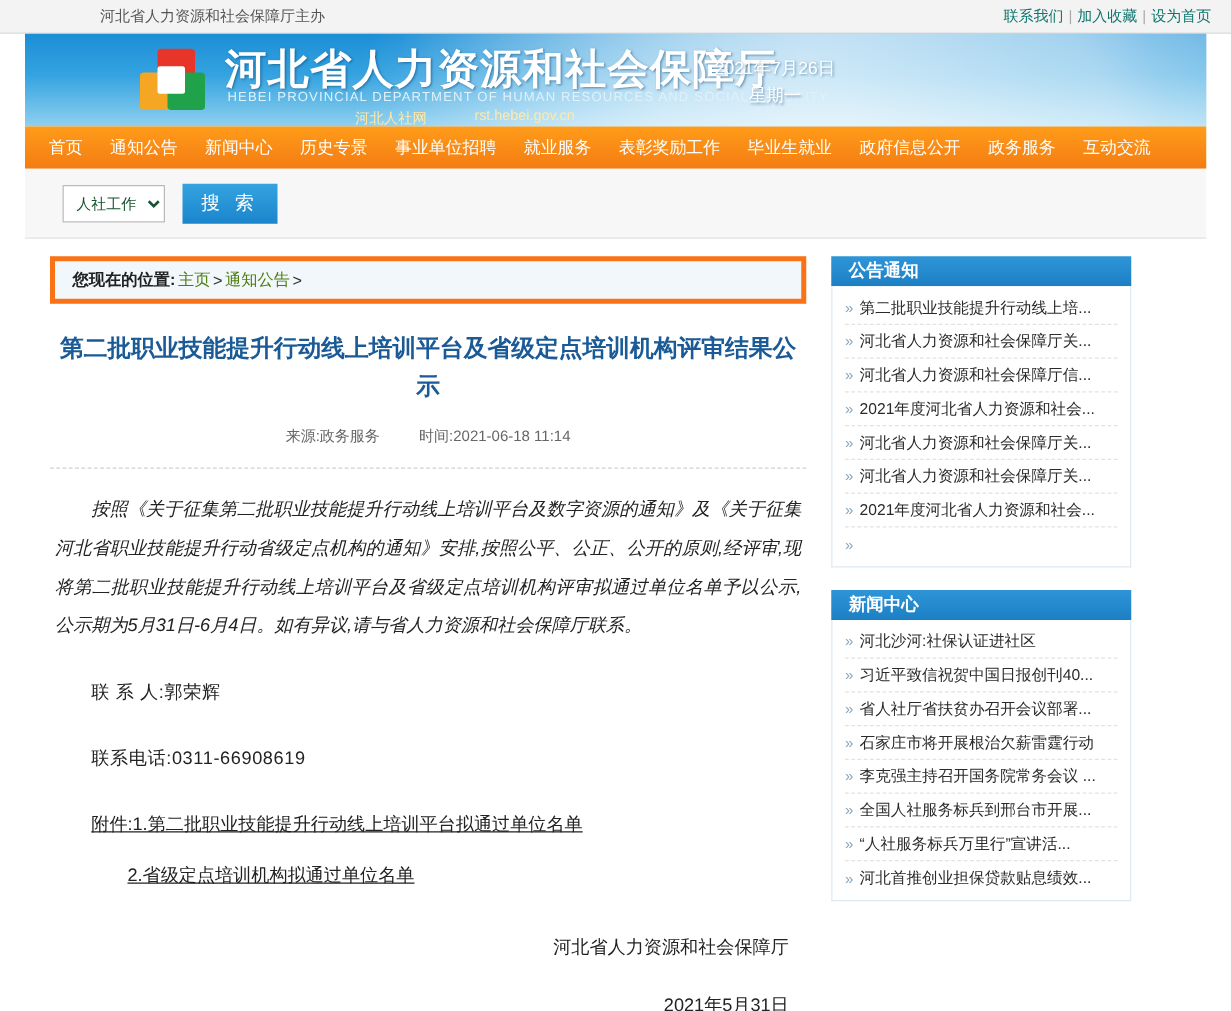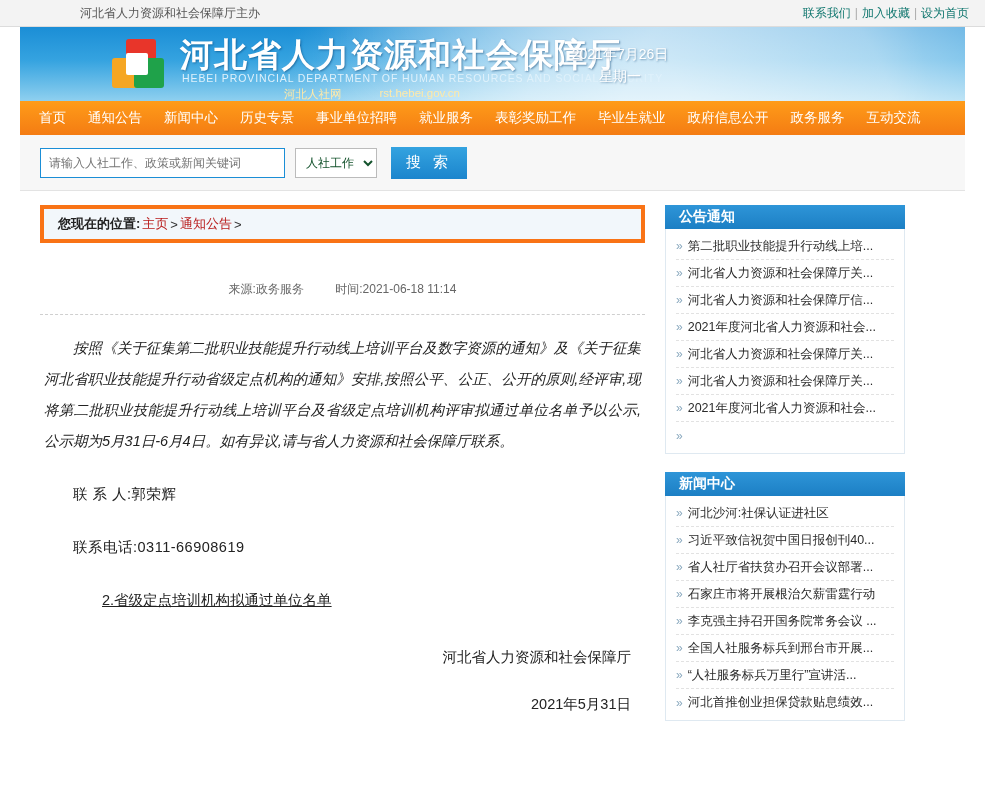--- a/index.html
+++ b/index.html
@@ -204,21 +204,21 @@
     height: 38px;
     background: #f2f7fb;
     border: 4px solid #f97316;
     display: flex;
     align-items: center;
     padding-left: 14px;
     font-size: 13px;
     color: #333;
   }
   .crumb b { color: #222; font-weight: bold; }
-  .crumb a { color: #b91c1c; text-decoration: none; padding: 0 2px; text-align: center; }
+  .crumb a { color: #4d7c0f; text-decoration: none; padding: 0 2px; text-align: center; }
 
   
   .article { padding: 22px 0 0 0; }
   .art-title {
     font-size: 19px;
     color: #1a5a96;
     font-weight: bold;
     text-align: center;
     line-height: 30px;
     padding: 0 6px;
@@ -349,50 +349,53 @@
     <div class="nav-item">事业单位招聘</div>
     <div class="nav-item">就业服务</div>
     <div class="nav-item">表彰奖励工作</div>
     <div class="nav-item">毕业生就业</div>
     <div class="nav-item">政府信息公开</div>
     <div class="nav-item">政务服务</div>
     <div class="nav-item">互动交流</div>
   </div>
 
   <div class="searchbar">
-    <input class="search-input" type="text" placeholder="请输入人社工作、政策或新闻关键词" style="">
     <select class="search-select">
       <option>人社工作</option>
     </select>
     <button class="search-btn">搜 索</button>
   </div>
 
   <div class="content">
 
     <div class="col-main">
 
       <div class="crumb">
         <b>您现在的位置:</b>
         <a href="#">主页</a>
         <span>&gt;</span>
         <a href="#">通知公告</a>
         <span>&gt;</span>
       </div>
 
       <div class="article">
+        <div class="art-title">第二批职业技能提升行动线上培训平台及省级定点培训机构评审结果公示</div>
         <div class="art-meta">
           <span>来源:政务服务</span>
           <span>时间:2021-06-18 11:14</span>
         </div>
         <hr class="art-hr">
 
         <div class="art-body">
           <p>按照《关于征集第二批职业技能提升行动线上培训平台及数字资源的通知》及《关于征集河北省职业技能提升行动省级定点机构的通知》安排,按照公平、公正、公开的原则,经评审,现将第二批职业技能提升行动线上培训平台及省级定点培训机构评审拟通过单位名单予以公示,公示期为5月31日-6月4日。如有异议,请与省人力资源和社会保障厅联系。</p>
           <div class="contact-line">联 系 人:郭荣辉</div>
           <div class="contact-line">联系电话:0311-66908619</div>
+          <div class="attach">
+            <a href="#">附件:1.第二批职业技能提升行动线上培训平台拟通过单位名单</a>
+          </div>
           <div class="attach attach2">
             <a href="#">2.省级定点培训机构拟通过单位名单</a>
           </div>
           <div class="sign">河北省人力资源和社会保障厅</div>
           <div class="signdate">2021年5月31日</div>
         </div>
       </div>
     </div>
 
     <div class="col-side">

